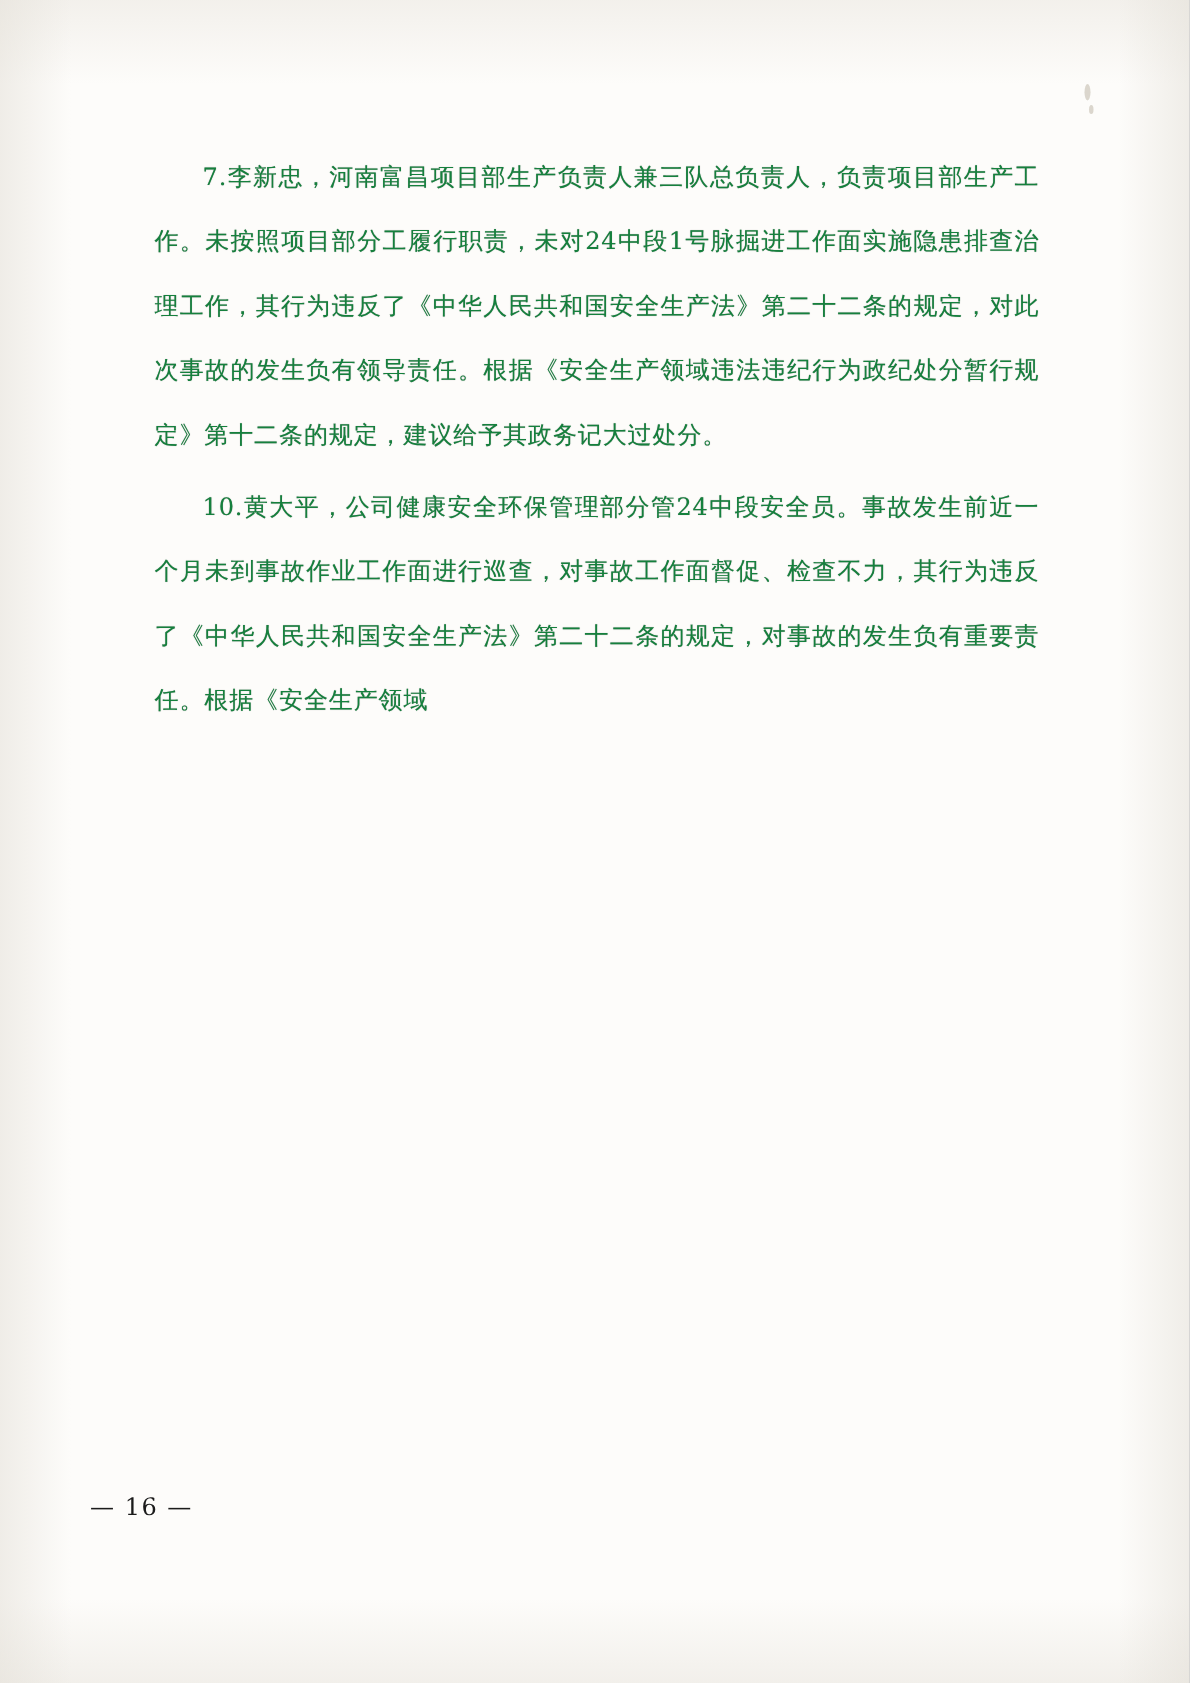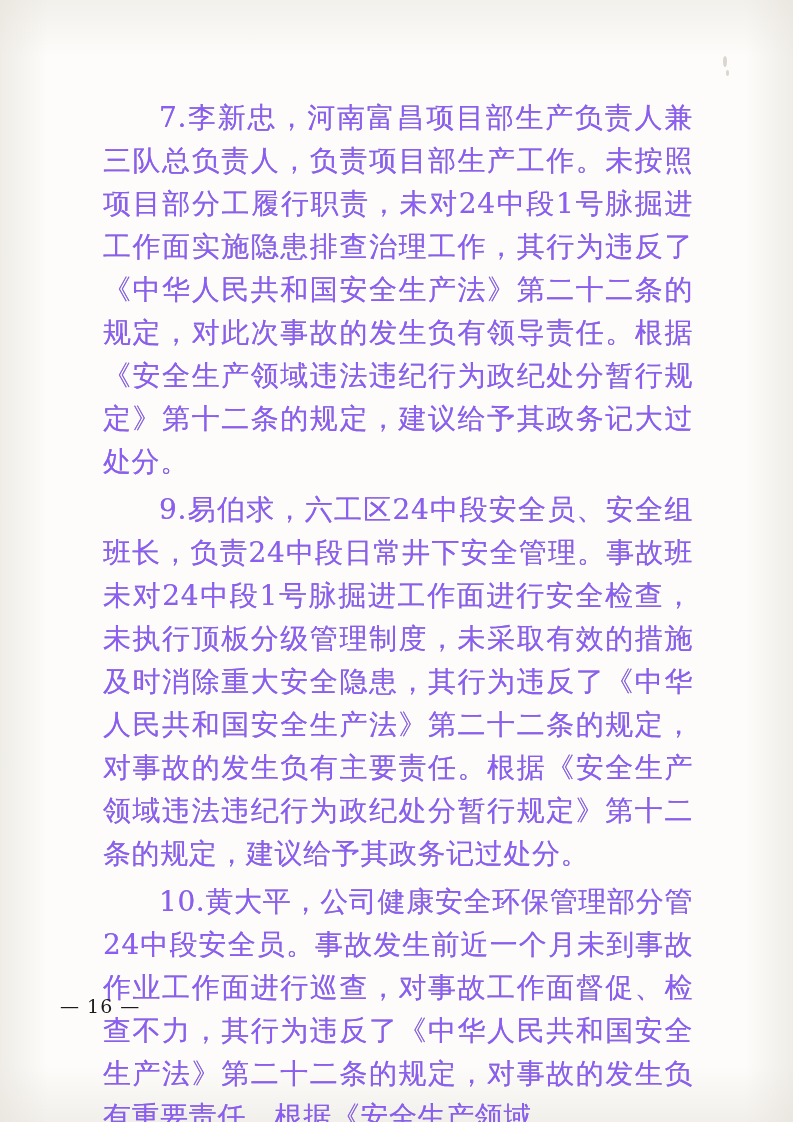--- a/index.html
+++ b/index.html
@@ -35,50 +35,49 @@
     opacity: 0.75;
   }
   .content {
     position: absolute;
     left: 103px;
     top: 96px;
     width: 590px;
   }
   p.para {
     margin: 0 0 5px 0;
-    font-size: 28px;
+    font-size: 16px;
     line-height: 43px;
-    color: #8b5cf6;
+    color: #15803d;
     text-align: justify;
     text-justify: inter-ideograph;
     text-indent: 2em;
     letter-spacing: 0.6px;
     font-family: "DejaVu Serif", serif;
     font-weight: 500;
     text-shadow: 0 0 0.6px rgba(30,30,30,0.45);
   }
   .footer {
     position: absolute;
     left: 60px;
     top: 995px;
     width: 140px;
-    font-size: 19px;
+    font-size: 16px;
     color: #1b1b1b;
     letter-spacing: 1px;
     font-family: "DejaVu Serif", serif;
   }
 </style>
 </head>
 <body>
 
 <div class="page">
   <div class="paper-tint"></div>
   <div class="scan-speck" style="left:723px; top:56px; width:4px; height:11px;"></div>
   <div class="scan-speck" style="left:726px; top:70px; width:3px; height:6px;"></div>
 
   <div class="content">
     <p class="para">7.李新忠，河南富昌项目部生产负责人兼三队总负责人，负责项目部生产工作。未按照项目部分工履行职责，未对24中段1号脉掘进工作面实施隐患排查治理工作，其行为违反了《中华人民共和国安全生产法》第二十二条的规定，对此次事故的发生负有领导责任。根据《安全生产领域违法违纪行为政纪处分暂行规定》第十二条的规定，建议给予其政务记大过处分。</p>
-    <p class="para">9.易伯求，六工区24中段安全员、安全组班长，负责24中段日常井下安全管理。事故班未对24中段1号脉掘进工作面进行安全检查，未执行顶板分级管理制度，未采取有效的措施及时消除重大安全隐患，其行为违反了《中华人民共和国安全生产法》第二十二条的规定，对事故的发生负有主要责任。根据《安全生产领域违法违纪行为政纪处分暂行规定》第十二条的规定，建议给予其政务记过处分。</p>
     <p class="para">10.黄大平，公司健康安全环保管理部分管24中段安全员。事故发生前近一个月未到事故作业工作面进行巡查，对事故工作面督促、检查不力，其行为违反了《中华人民共和国安全生产法》第二十二条的规定，对事故的发生负有重要责任。根据《安全生产领域</p>
   </div>
 
   <div class="footer">— 16 —</div>
 </div>
 
 </body></html>

